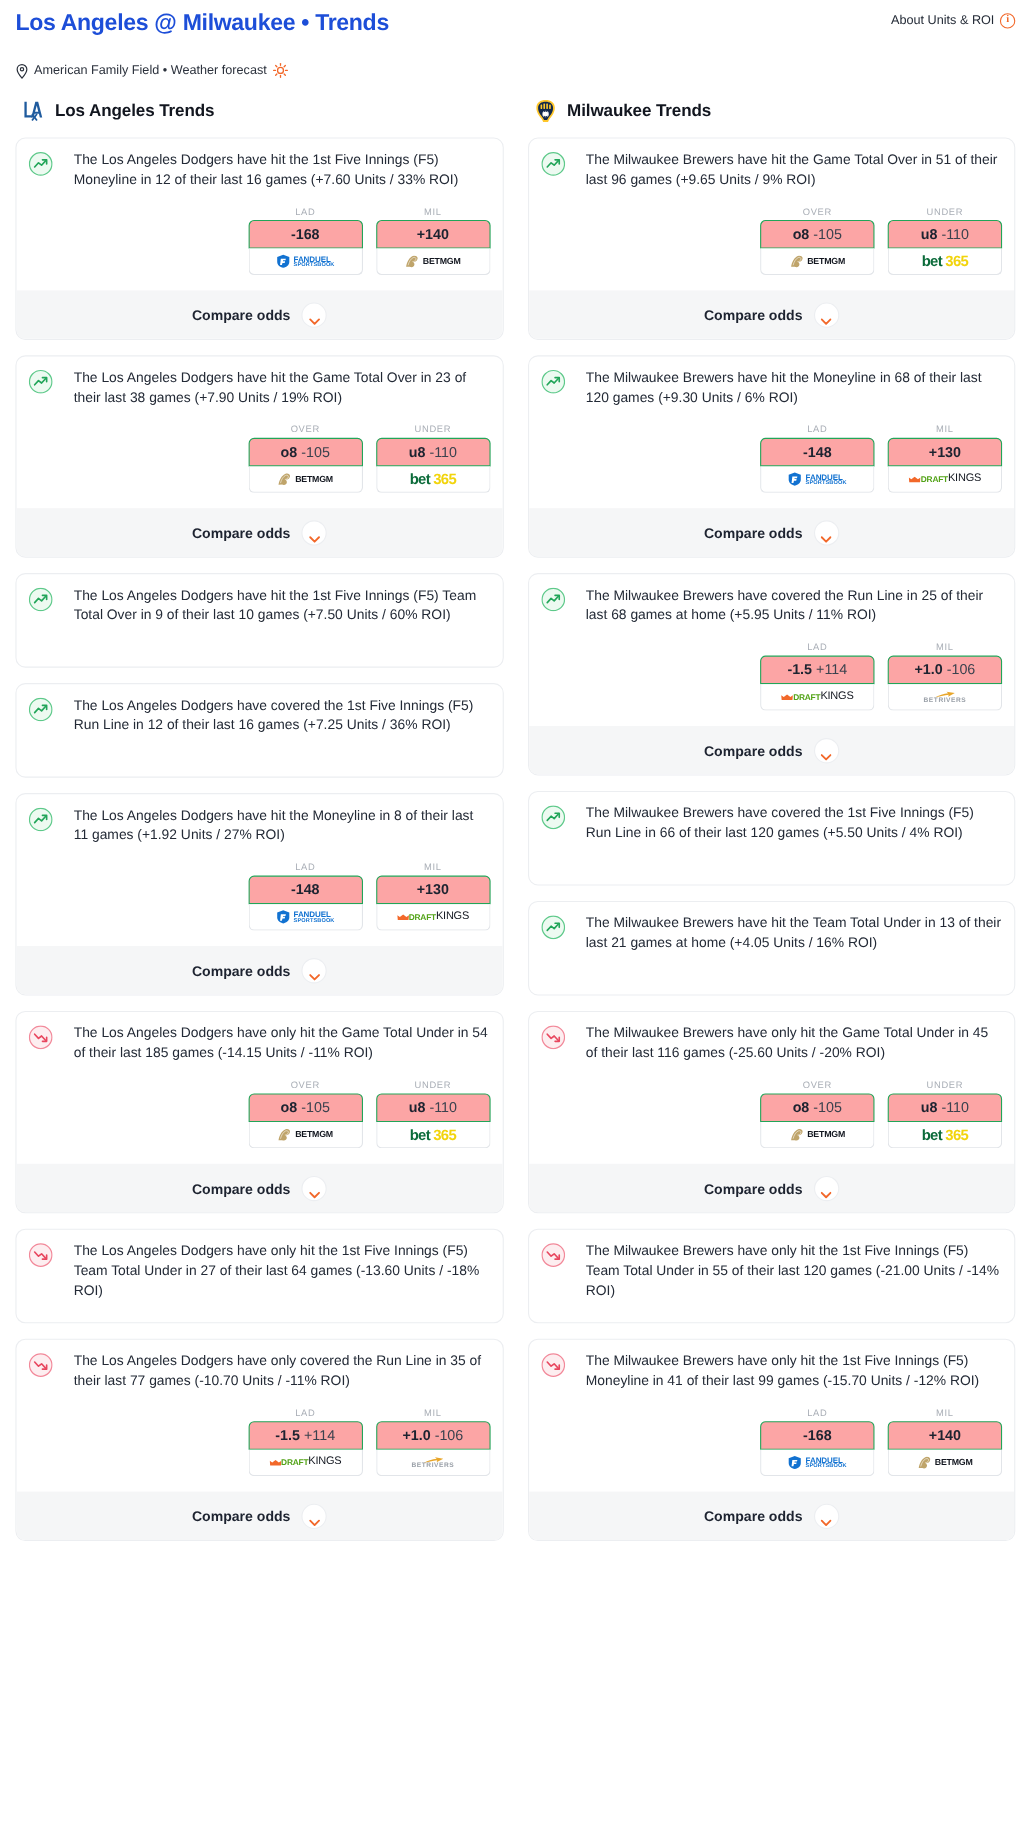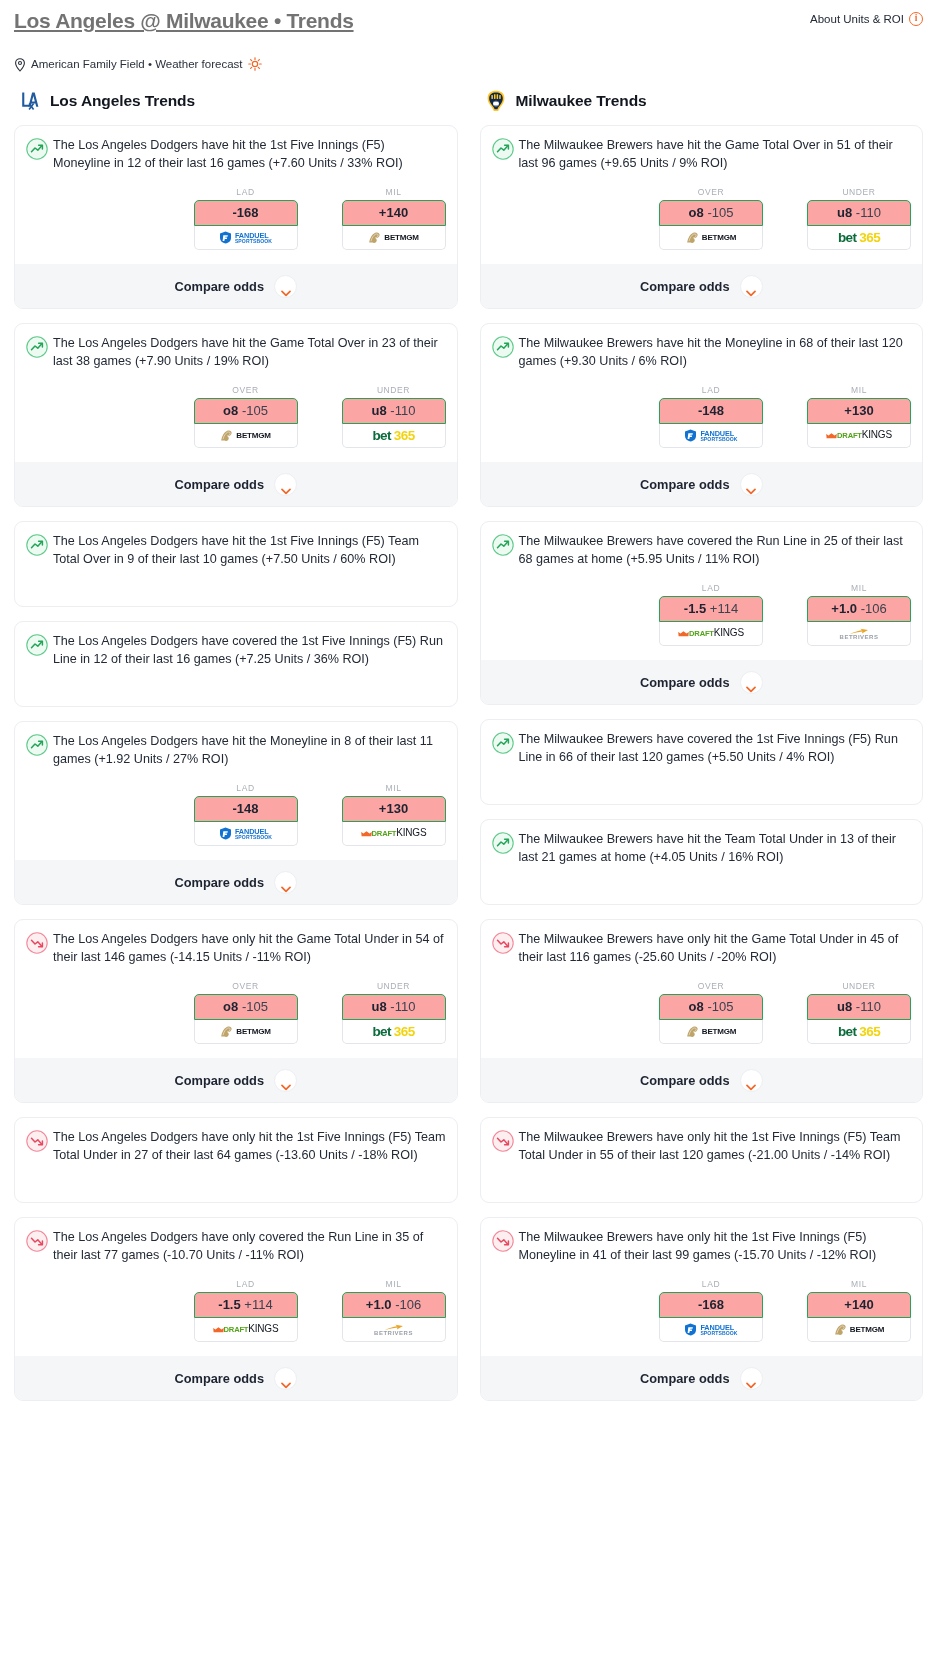--- a/index.html
+++ b/index.html
@@ -12,23 +12,22 @@
   }
   .page { width: 937px; padding: 0; }
 
   
   .header { padding: 8px 14px 0 14px; }
   .header-top { display: flex; align-items: flex-start; justify-content: space-between; }
   .page-title {
     font-size: 21px;
     font-weight: bold;
     letter-spacing: -0.3px;
-    color: #737373;
+    color: #1d4ed8;
     line-height: 1.2;
-    text-decoration: underline;
   }
   .about-link {
     display: flex; align-items: center; gap: 5px;
     font-size: 11.5px; color: #232a36; white-space: nowrap; padding-top: 4px;
   }
   .info-badge {
     width: 14px; height: 14px; border-radius: 50%;
     border: 1.4px solid #f2682a; color: #f2682a;
     font-size: 9.5px; font-weight: bold; line-height: 11px; text-align: center;
     font-family: "Liberation Serif", serif;
@@ -50,26 +49,26 @@
 
   
   .card {
     border: 1px solid #eceef1;
     border-radius: 9px;
     background: #fff;
     margin-bottom: 14px;
     padding: 11px 11px 0 11px;
     overflow: hidden;
   }
-  .card-body { display: flex; gap: 5px; align-items: flex-start; }
+  .card-body { display: flex; gap: 19px; align-items: flex-start; }
   .trend-icon { width: 22px; height: 22px; flex: 0 0 auto; margin-top: 1px; }
   .trend-text { font-size: 12.6px; line-height: 1.42; color: #232a36; }
 
   .odds-row { display: flex; justify-content: flex-end; gap: 12px; margin-top: 14px; }
-  .odds-cell { width: 104px; margin-left: 32px; }
+  .odds-cell { width: 104px; }
   .odds-label {
     font-size: 8.5px; letter-spacing: 0.6px; color: #a9aeb6;
     text-align: center; margin-bottom: 3px; font-weight: 500;
   }
   .odds-box {
     border: 1.2px solid #22a559;
     border-radius: 5px 5px 0 0;
     text-align: center;
     padding: 5px 2px 5px 2px;
     font-size: 13px; font-weight: bold; color: #1d2330;
@@ -351,21 +350,21 @@
             </div>
           </div>
         </div>
         <div class="card">
           <div class="card-body">
             <span class="trend-icon"><svg viewBox="0 0 22 22" width="22" height="22">
                 <circle cx="11" cy="11" r="10.2" fill="#fdeef0" stroke="#f2899a" stroke-width="1.1"></circle>
                 <polyline points="5.5,8.2 9,12 11.8,9.8 16,14.4" fill="none" stroke="#e8475f" stroke-width="1.5" stroke-linecap="round" stroke-linejoin="round"></polyline>
                 <polyline points="12.6,14.7 16.4,14.7 16.4,11" fill="none" stroke="#e8475f" stroke-width="1.5" stroke-linecap="round" stroke-linejoin="round"></polyline>
               </svg></span>
-            <div class="trend-text">The Los Angeles Dodgers have only hit the Game Total Under in 54 of their last 146 games (-14.15 Units / -11% ROI)</div>
+            <div class="trend-text">The Los Angeles Dodgers have only hit the Game Total Under in 54 of their last 185 games (-14.15 Units / -11% ROI)</div>
           </div>
           <div class="odds-row">
             <div class="odds-cell">
               <div class="odds-label">OVER</div>
               <div class="odds-box"><span>o8</span> <span class="suffix">-105</span></div>
               <div class="book-box">
                 <span class="bk">
                   <svg class="bk-mgm-mark" viewBox="0 0 13 12">
                     <path d="M1.2 10.6C1.9 6.2 4.0 2.2 7.2 0.8c2.6-1.1 4.8 0.4 4.4 2.4-0.4 2.2-2.6 3.2-4.0 3.0 1.3 0.9 1.6 2.6 0.5 3.8-1.0 1.1-2.6 1.1-3.6 0.5z" fill="#bfa46a"></path>
                     <path d="M3.0 9.2c0.8-3.2 2.4-6.0 4.6-7.0 1.6-0.7 2.8 0.2 2.5 1.5-0.3 1.5-2.0 2.3-3.1 2.1" fill="none" stroke="#fff" stroke-width="0.5"></path>

